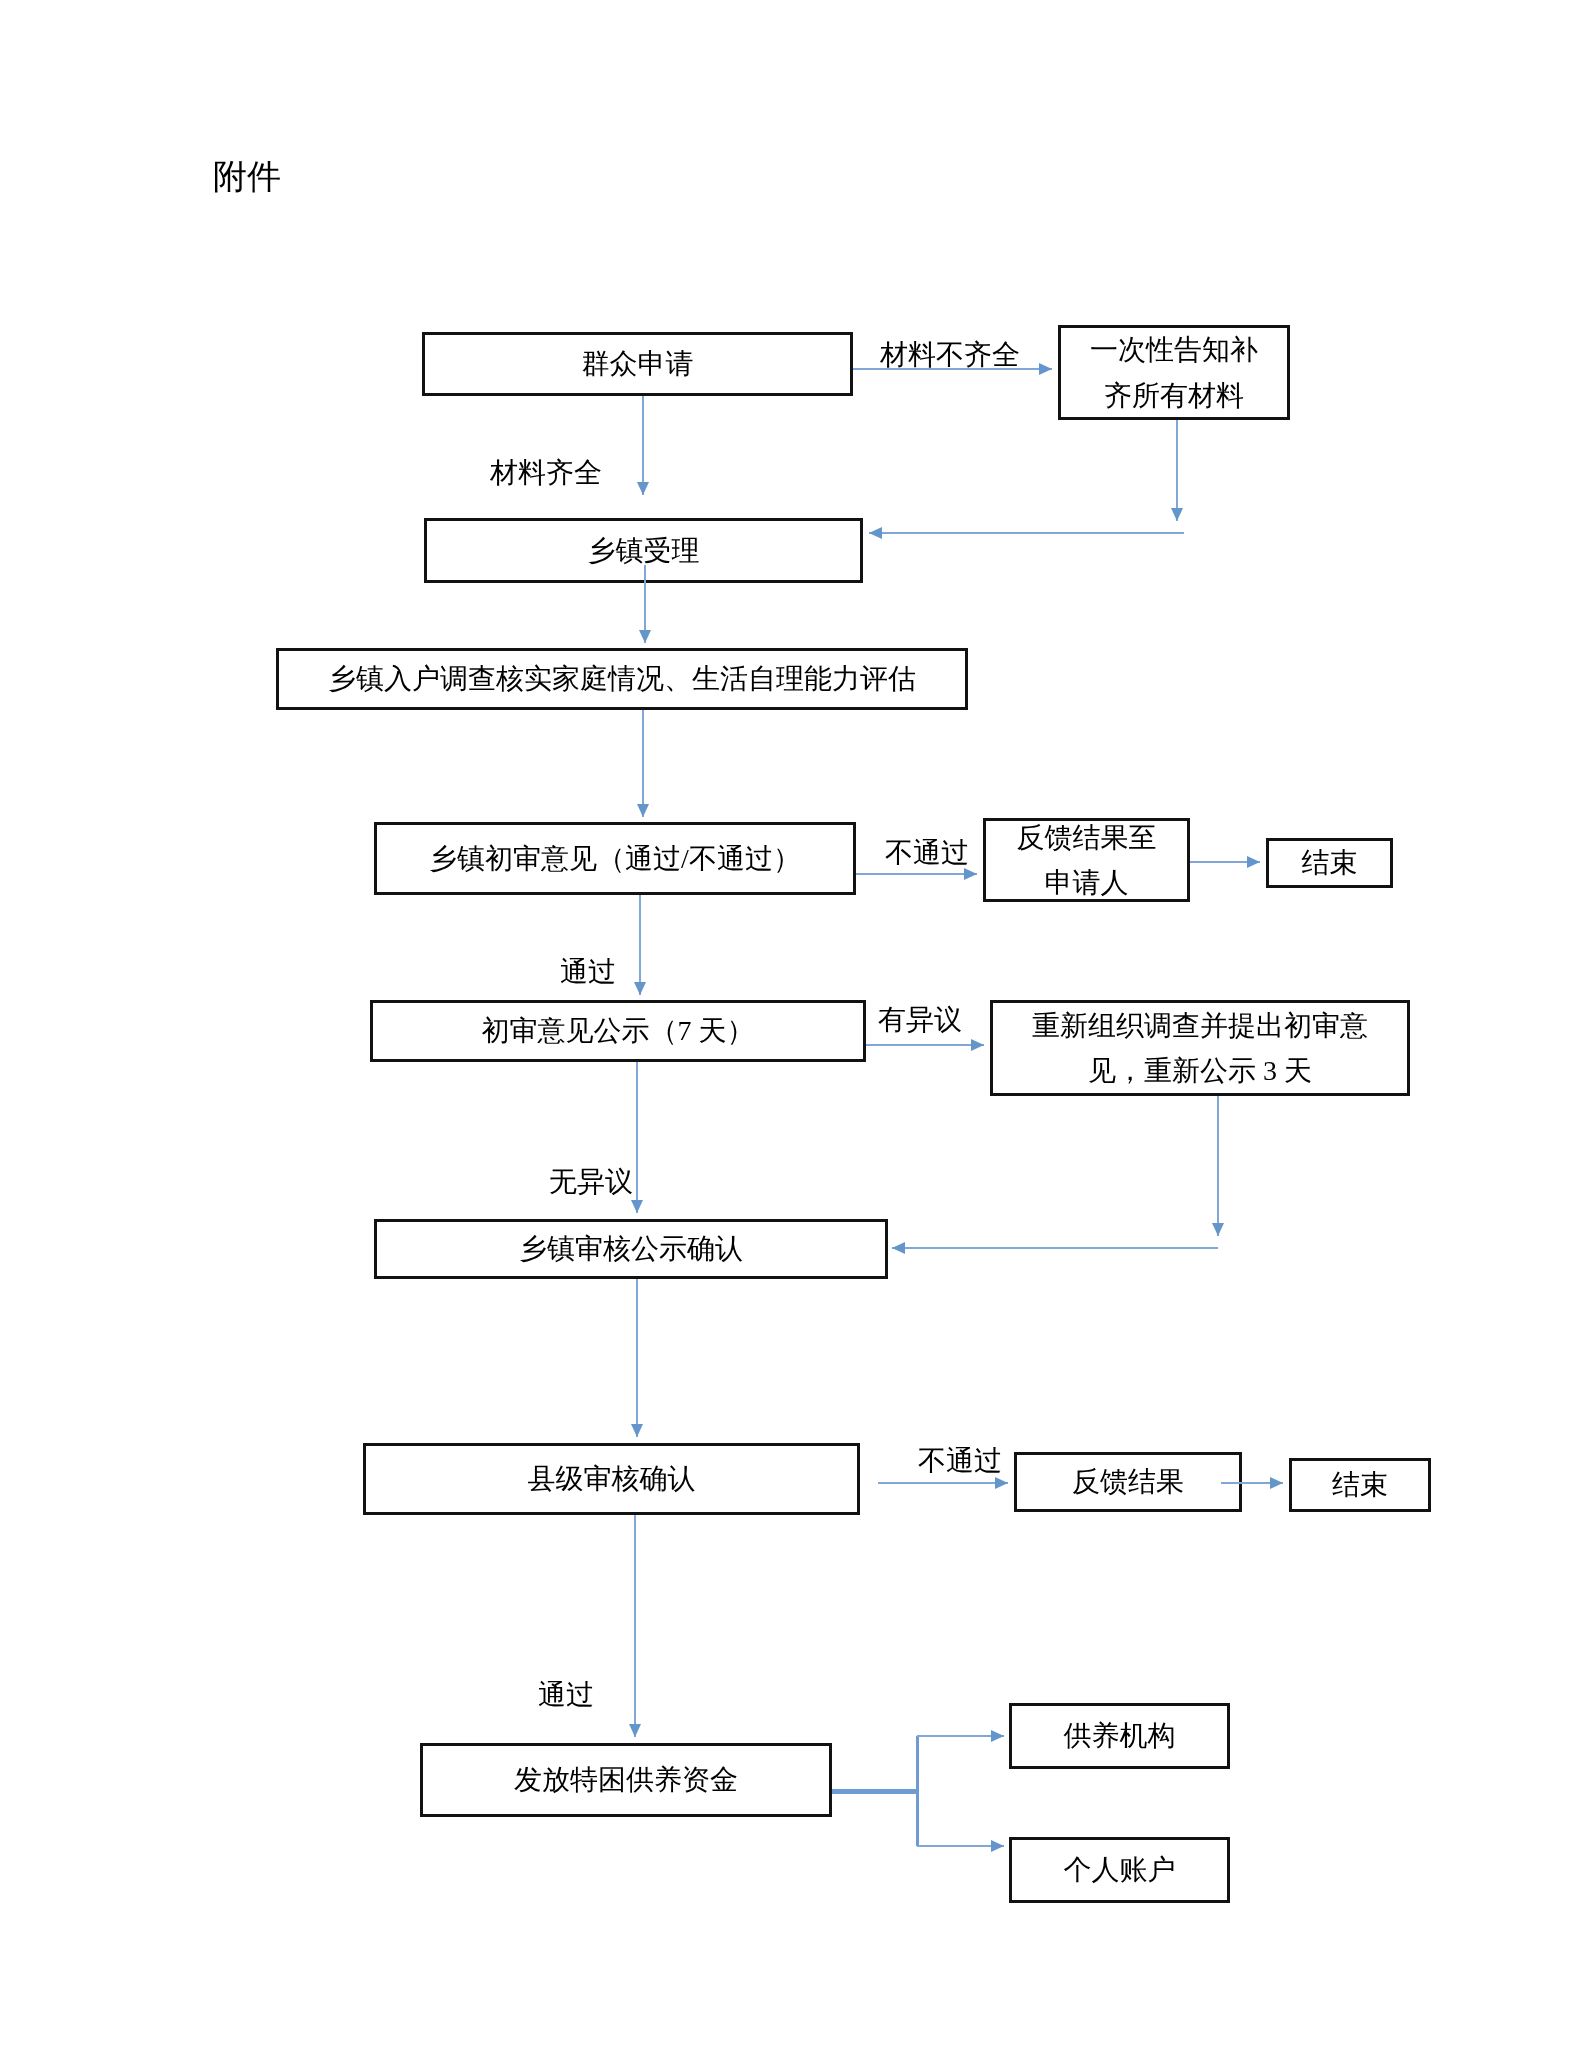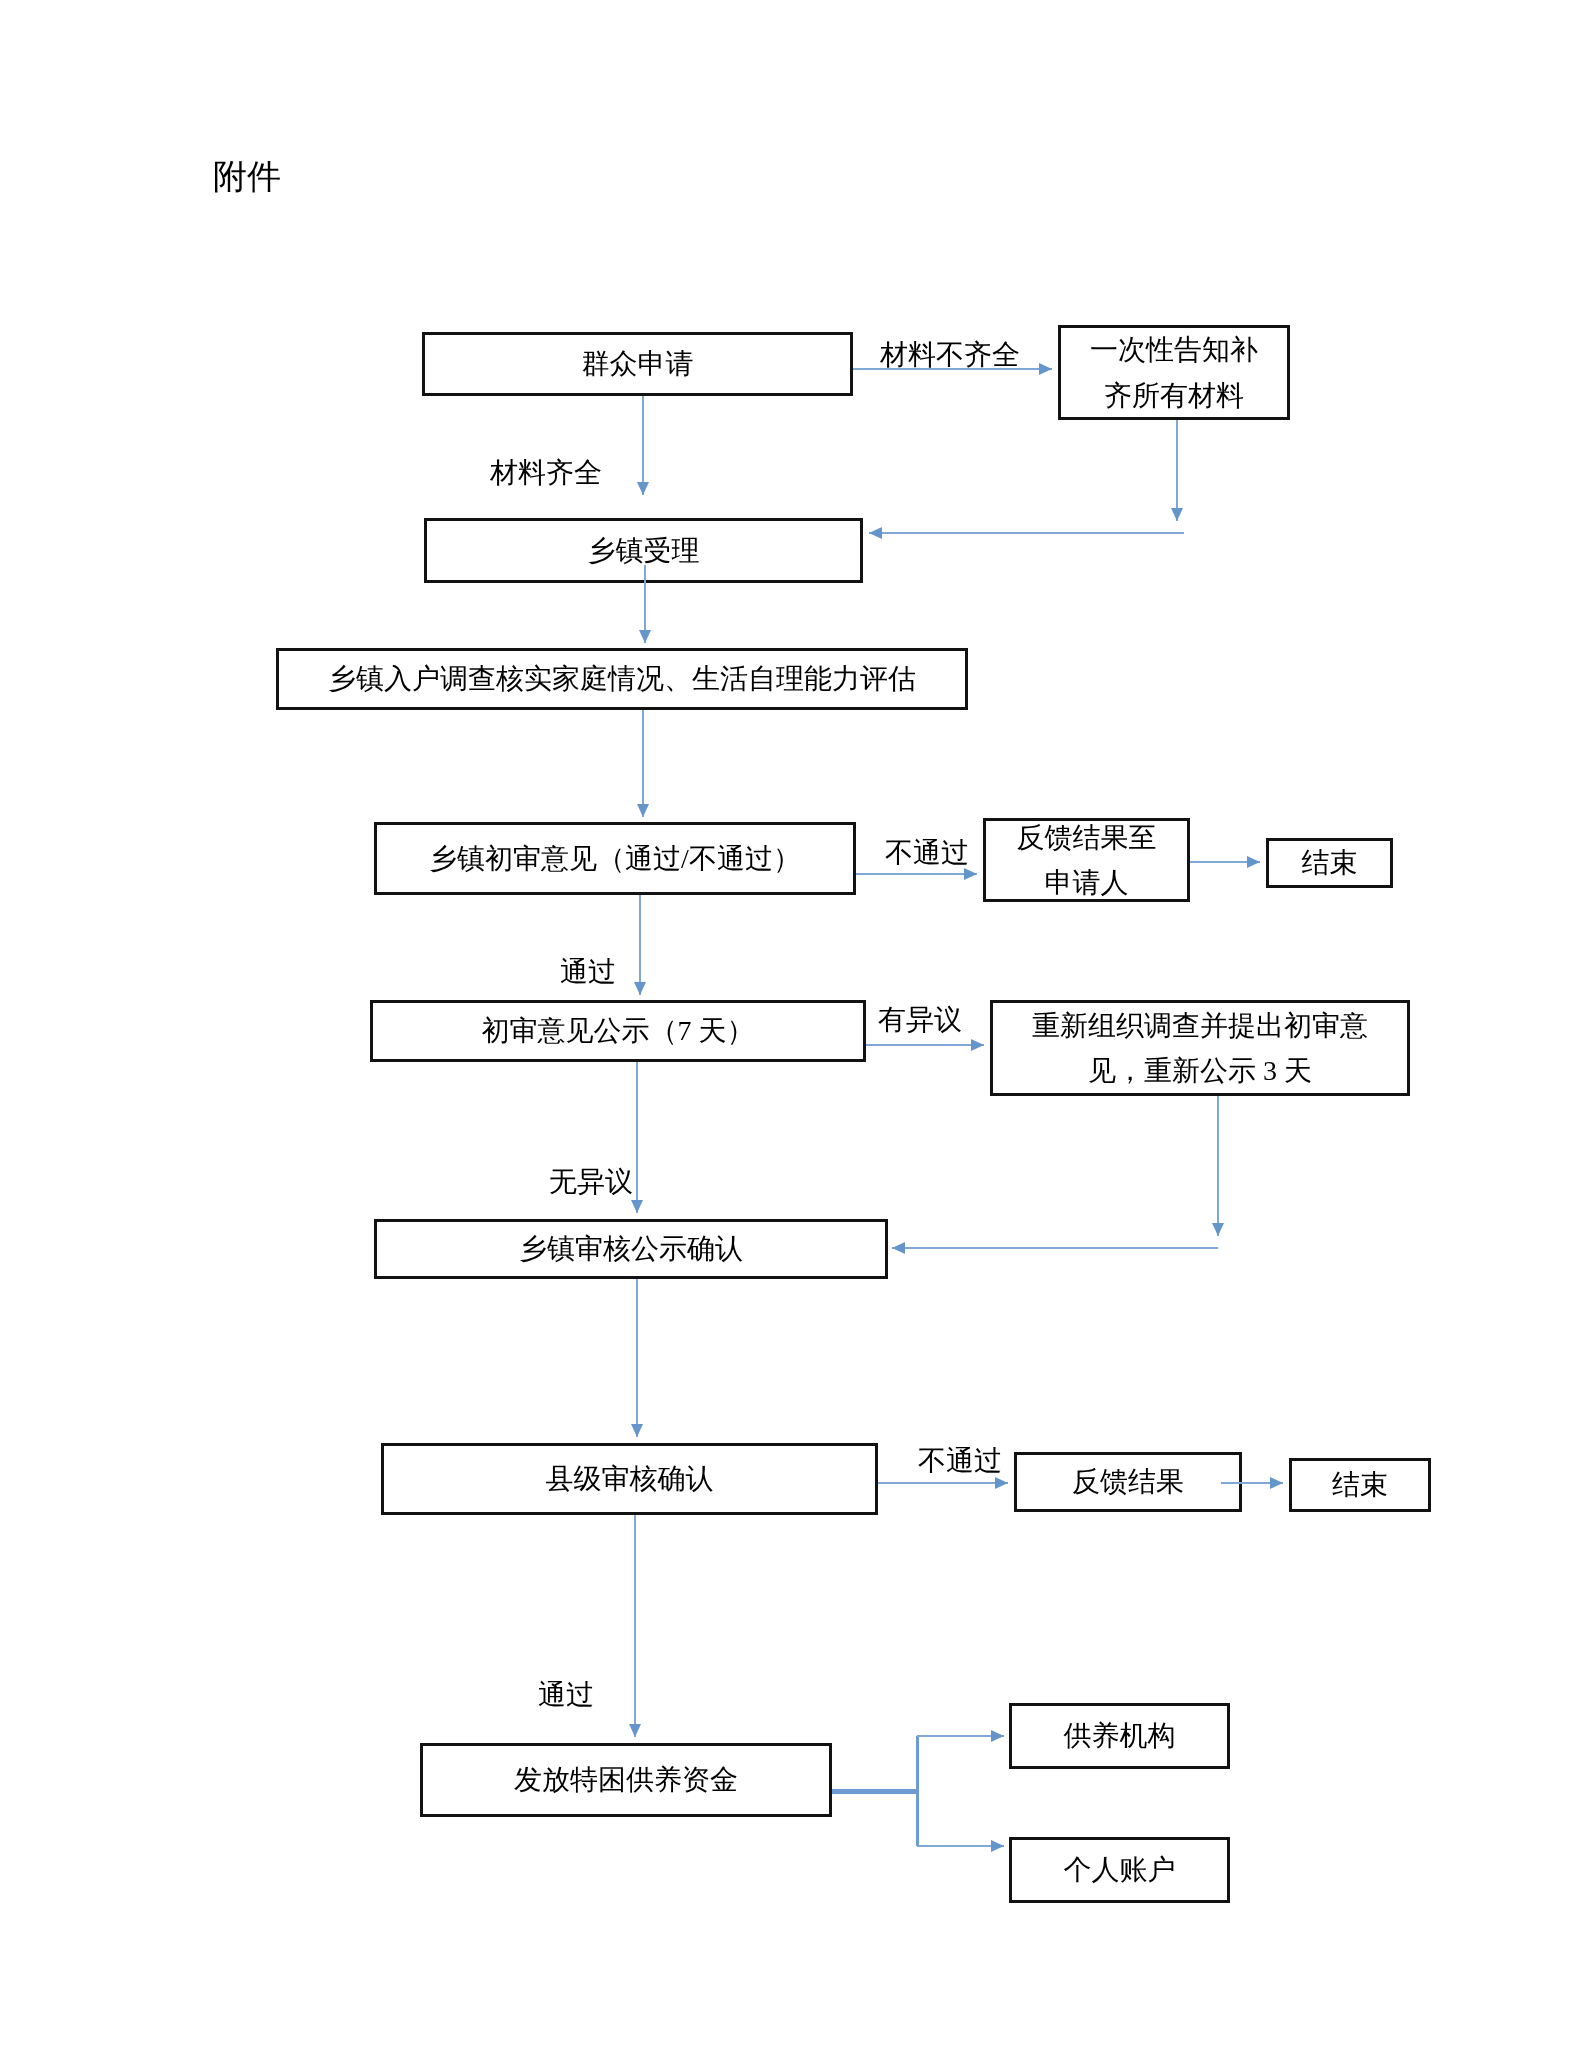--- a/index.html
+++ b/index.html
@@ -41,21 +41,21 @@
       <div class="flow-box" style="left: 424px; top: 500px; width: 439px; height: 65px; border-color: rgb(18, 18, 18); margin-top: 18px;">乡镇受理</div>
       <div class="flow-box" style="left: 276px; top: 648px; width: 692px; height: 62px; border-color: rgb(18, 18, 18);">乡镇入户调查核实家庭情况、生活自理能力评估</div>
       <div class="flow-box" style="left: 374px; top: 822px; width: 482px; height: 73px; border-color: rgb(18, 18, 18);">乡镇初审意见（通过/不通过）</div>
       <div class="flow-box" style="left: 983px; top: 818px; width: 207px; height: 84px; border-color: rgb(18, 18, 18);">反馈结果至
 申请人</div>
       <div class="flow-box" style="left: 1266px; top: 838px; width: 127px; height: 50px; border-color: rgb(18, 18, 18);">结束</div>
       <div class="flow-box" style="left: 370px; top: 1000px; width: 496px; height: 62px; border-color: rgb(18, 18, 18);">初审意见公示（7 天）</div>
       <div class="flow-box" style="left: 990px; top: 1000px; width: 420px; height: 96px; border-color: rgb(18, 18, 18);">重新组织调查并提出初审意
 见，重新公示 3 天</div>
       <div class="flow-box" style="left: 374px; top: 1219px; width: 514px; height: 60px; border-color: rgb(18, 18, 18);">乡镇审核公示确认</div>
-      <div class="flow-box" style="left: 381px; top: 1443px; width: 497px; height: 72px; border-color: rgb(18, 18, 18);">县级审核确认</div>
+      <div class="flow-box" style="left: 363px; top: 1443px; width: 497px; height: 72px; border-color: rgb(18, 18, 18);">县级审核确认</div>
       <div class="flow-box" style="left: 1014px; top: 1452px; width: 228px; height: 60px; border-color: rgb(18, 18, 18);">反馈结果</div>
       <div class="flow-box" style="left: 1289px; top: 1458px; width: 142px; height: 54px; border-color: rgb(18, 18, 18);">结束</div>
       <div class="flow-box" style="left: 420px; top: 1743px; width: 412px; height: 74px; border-color: rgb(18, 18, 18);">发放特困供养资金</div>
       <div class="flow-box" style="left: 1009px; top: 1703px; width: 221px; height: 66px; border-color: rgb(18, 18, 18);">供养机构</div>
       <div class="flow-box" style="left: 1009px; top: 1813px; width: 221px; height: 66px; border-color: rgb(18, 18, 18); margin-top: 24px;">个人账户</div>
       <div class="flow-label" style="left: 880px; top: 336px;">材料不齐全</div>
       <div class="flow-label" style="left: 490px; top: 454px;">材料齐全</div>
       <div class="flow-label" style="left: 885px; top: 834px;">不通过</div>
       <div class="flow-label" style="left: 560px; top: 953px;">通过</div>
       <div class="flow-label" style="left: 878px; top: 1001px;">有异议</div>

